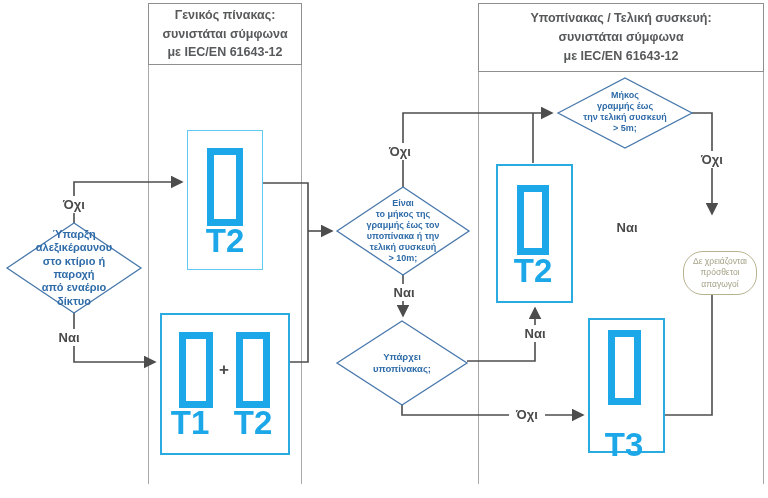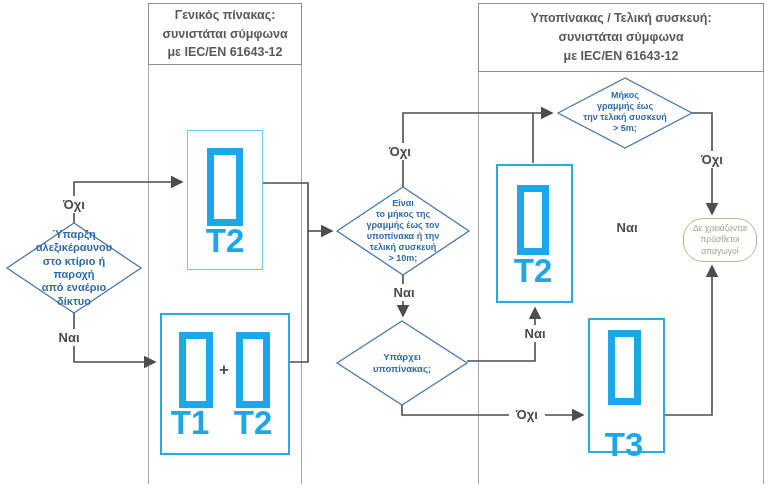--- a/index.html
+++ b/index.html
@@ -33,21 +33,21 @@
     color:#4d4d4d; font-weight:bold; font-size:17px; text-align:center;
     display:flex; align-items:center; justify-content:center;
   }
   .edge-label {
     color:#4a4a4a; font-weight:bold; font-size:13px; text-align:center;
     background:#fff; line-height:17px;
   }
   .terminal {
     border:1.5px solid #b7b391; border-radius:20px; background:#fff;
     color:#a5a287; font-size:8.5px; line-height:1.35; text-align:center;
-    display:flex; align-items:center; justify-content:center; white-space:pre-line;
+    display:flex; align-items:center; justify-content:center; white-space:pre-line;margin-top:33px;
   }
 </style>
 </head>
 <body>
 
 <div class="canvas">
 
   <div class="abs region" style="left:148px; top:3px; width:154px; height:487px;"></div>
   <div class="abs region" style="left:478px; top:3px; width:286px; height:487px;"></div>
 

